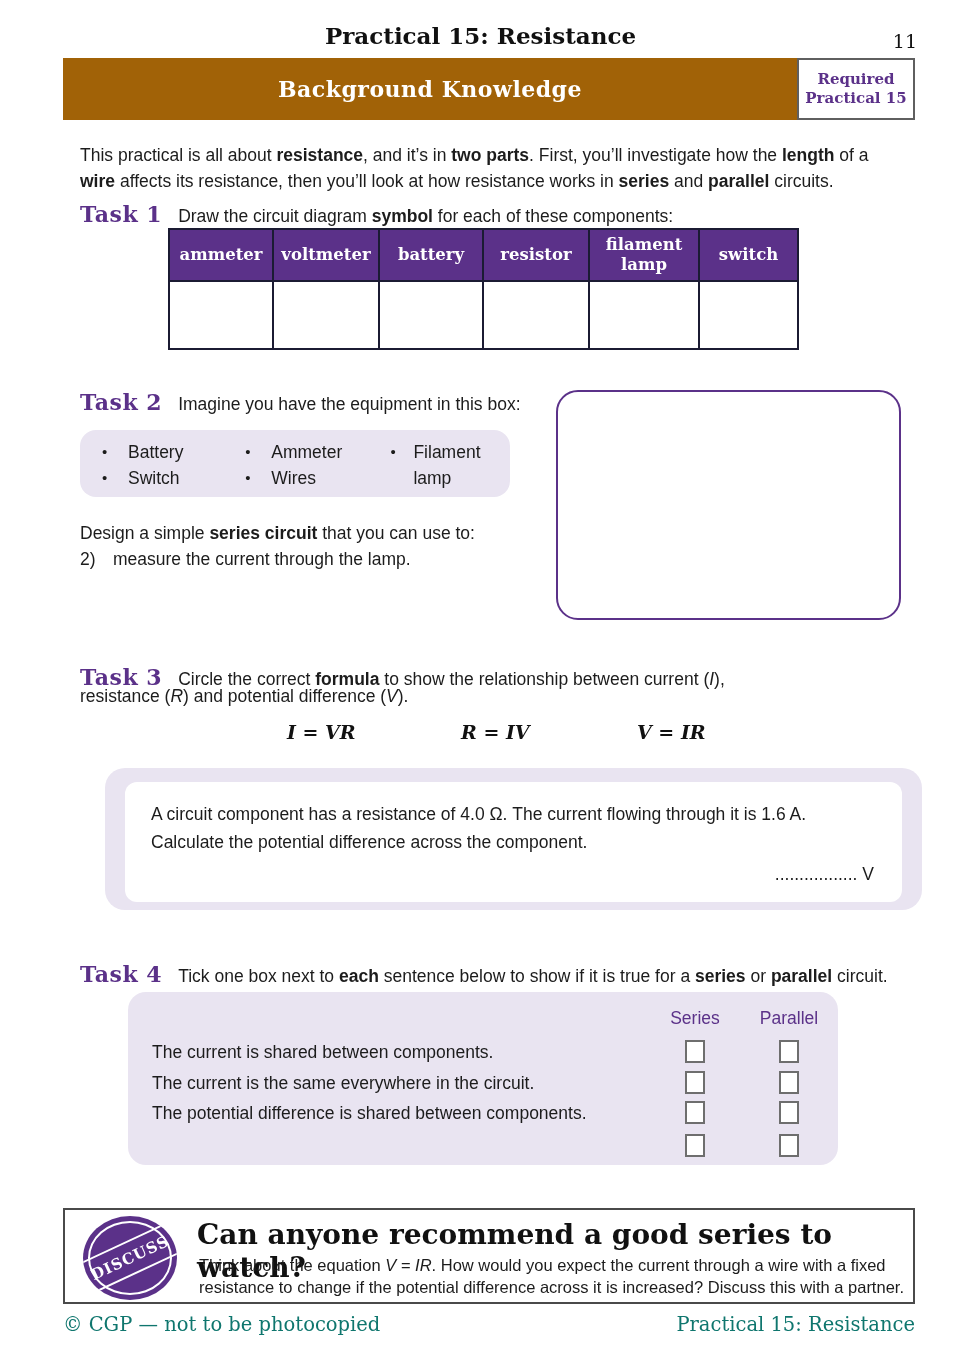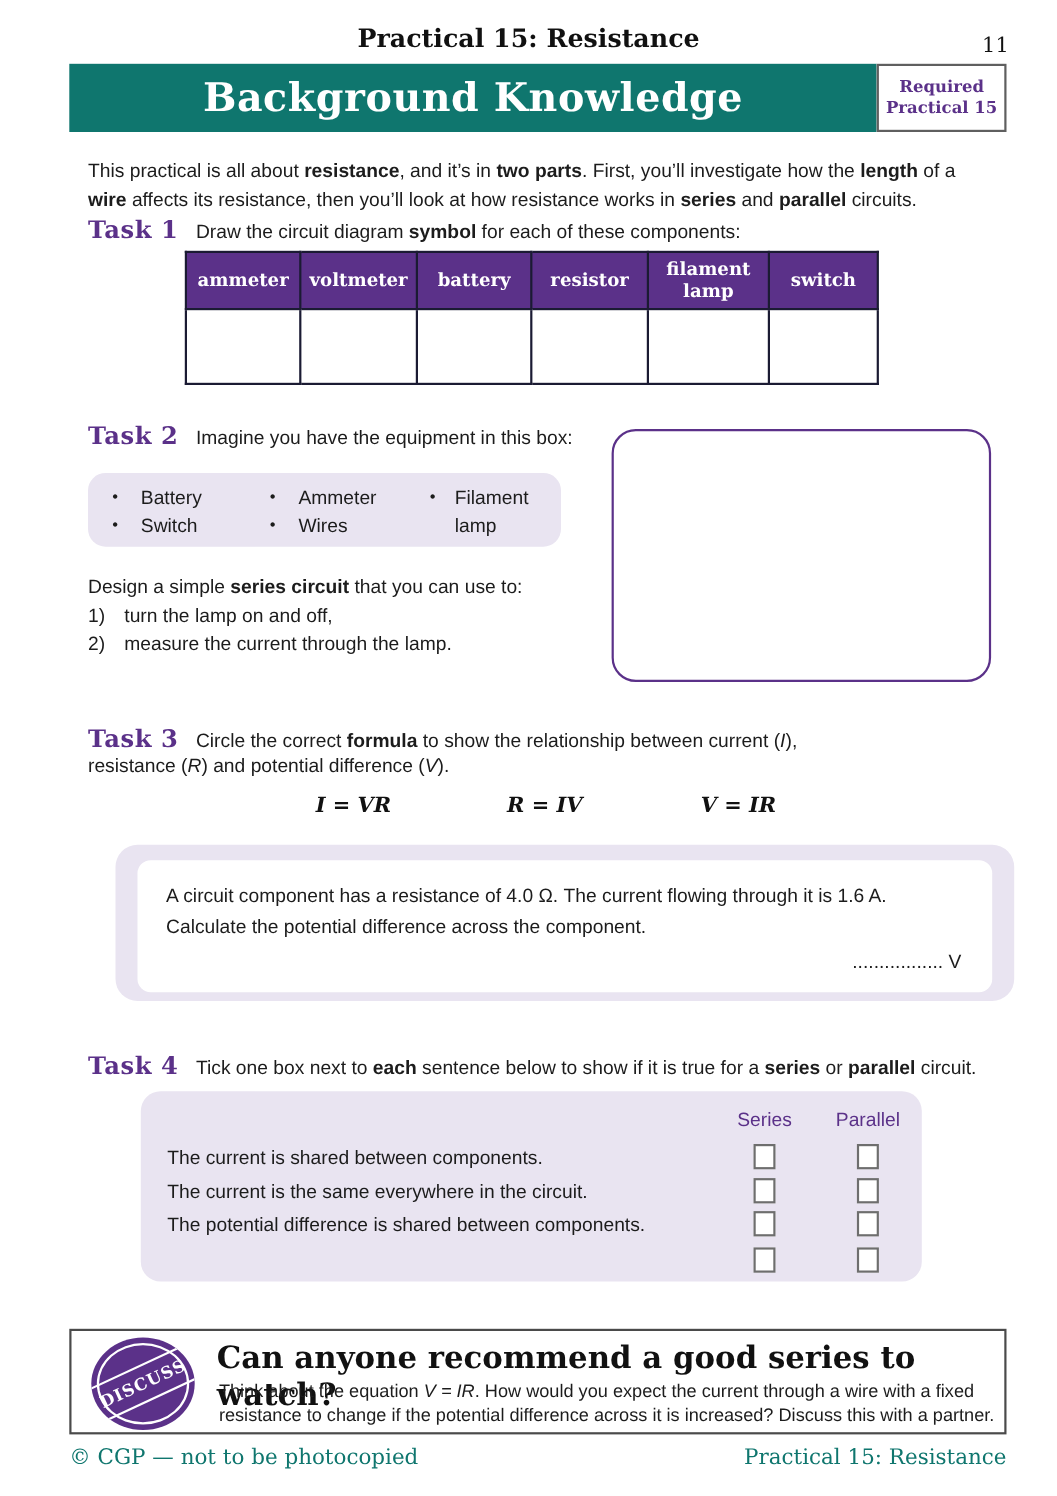--- a/index.html
+++ b/index.html
@@ -9,33 +9,33 @@
     background:#ffffff; font-family:"Liberation Sans", sans-serif; color:#1c1c1c;
     overflow:hidden;
   }
 
   
   .top-title { position:absolute; top:22px; left:0; width:100%; text-align:center;
     font-family:"DejaVu Serif", serif; font-weight:bold; font-size:23px; color:#111; }
   .page-num { position:absolute; top:30px; right:44px; font-family:"DejaVu Serif", serif;
     font-size:19px; color:#111; }
   .banner { position:absolute; left:63px; top:58px; width:852px; height:62px; display:flex; }
-  .banner-main { flex:1; background:#0f766e; color:#fff; display:flex; align-items:center;
-    justify-content:center; font-family:"DejaVu Serif", serif; font-weight:bold; font-size:36px;
+  .banner-main { flex:1; background:#a16207; color:#fff; display:flex; align-items:center;
+    justify-content:center; font-family:"DejaVu Serif", serif; font-weight:bold; font-size:22px;
     letter-spacing:.5px; }
   .banner-badge { width:118px; background:#fff; border:2px solid #5f5f5f; display:flex;
     flex-direction:column; align-items:center; justify-content:center;
     font-family:"DejaVu Serif", serif; font-weight:bold; font-size:15px; color:#5b3189;
     line-height:19px; text-align:center; }
 
   .intro { position:absolute; left:80px; top:142px; width:818px; font-size:17.5px;
     line-height:26px; }
   b { font-weight:bold; }
 
-  .task-line { position:absolute; font-size:17.5px; line-height:24px; }
+  .task-line { position:absolute; font-size:17.5px; line-height:34px; }
   .task-label { font-family:"DejaVu Serif", serif; font-weight:bold; color:#5b3189;
     font-size:22px; margin-right:16px; letter-spacing:.5px; }
 
   
   .t1-table { position:absolute; left:168px; top:228px; border-collapse:collapse; }
   .t1-table th { background:#5b3189; color:#fff; font-family:"DejaVu Serif", serif;
     font-weight:bold; font-size:16.5px; height:52px; border:2px solid #1b1b33;
     padding:2px 6px; line-height:20px; }
   .t1-table td { height:68px; background:#fff; border:2px solid #1b1b33; }
   .cw1{width:104px}.cw2{width:106px}.cw3{width:104px}.cw4{width:106px}.cw5{width:110px}.cw6{width:99px}
@@ -170,21 +170,20 @@
           <span class="equip-bullet">•</span>
           <span>Filament lamp</span>
         </div>
     </div>
   </div>
 
   <div class="draw-box"></div>
 
   <div class="design-block">
     <div><span>Design a simple </span><b>series circuit</b><span> that you can use to:</span></div>
-    <div><span class="num">1)</span><span>turn the lamp on and off,</span></div>
     <div><span class="num">2)</span><span>measure the current through the lamp.</span></div>
   </div>
 
   <div class="task-line" style="left:80px; top:660px;"><span class="task-label">Task 3</span><span>Circle the correct </span><b>formula</b><span> to show the relationship between current (</span><span class="it">I</span><span>),</span></div>
   <div class="t3-line2"><span>resistance (</span><span class="it">R</span><span>) and potential difference (</span><span class="it">V</span><span>).</span></div>
 
   <span class="formula f1">I = VR</span>
   <span class="formula f2">R = IV</span>
   <span class="formula f3">V = IR</span>
 

